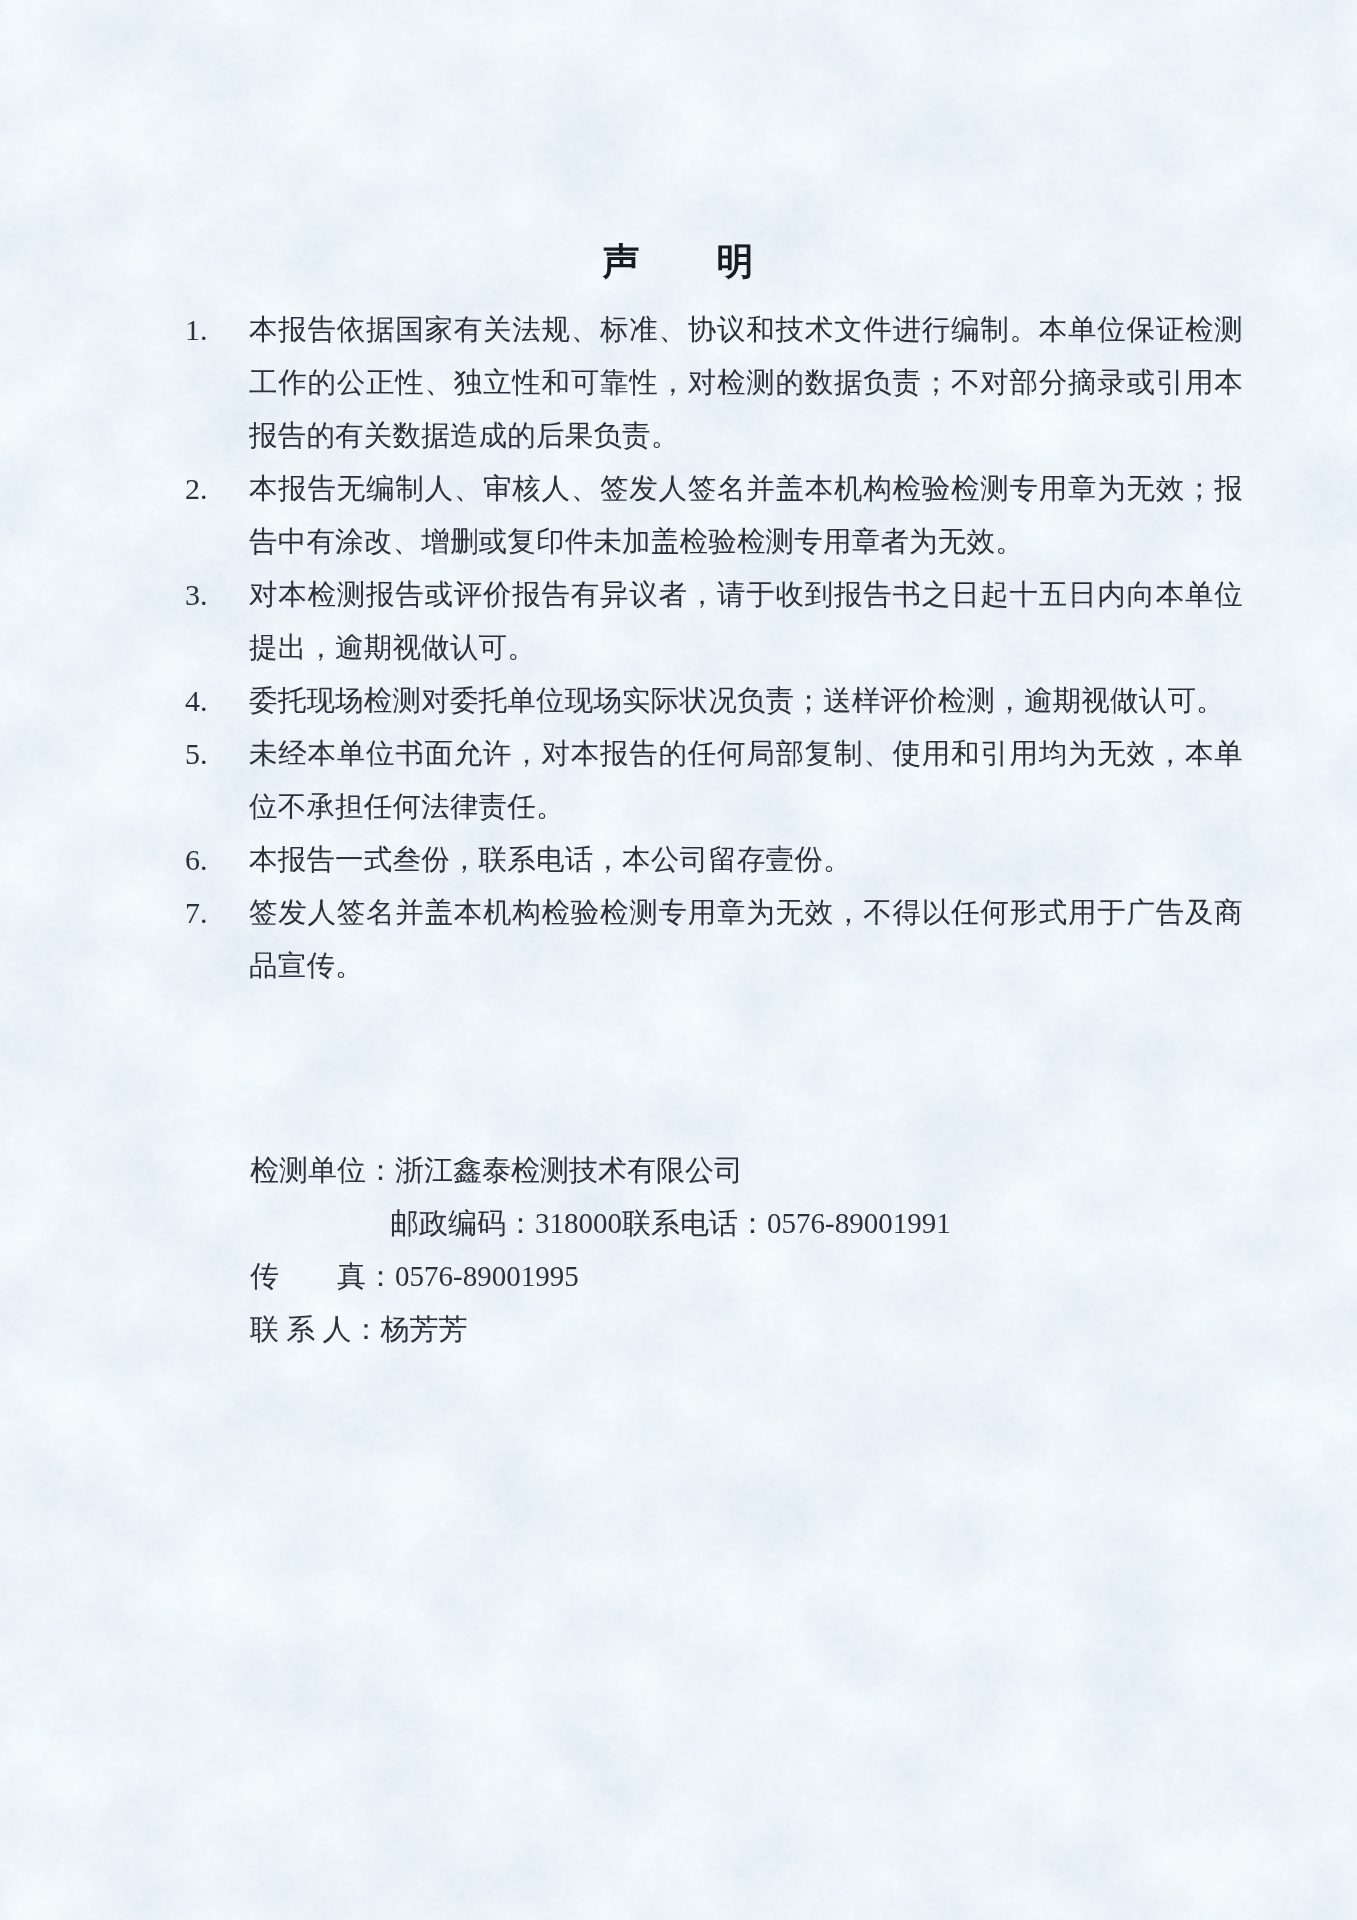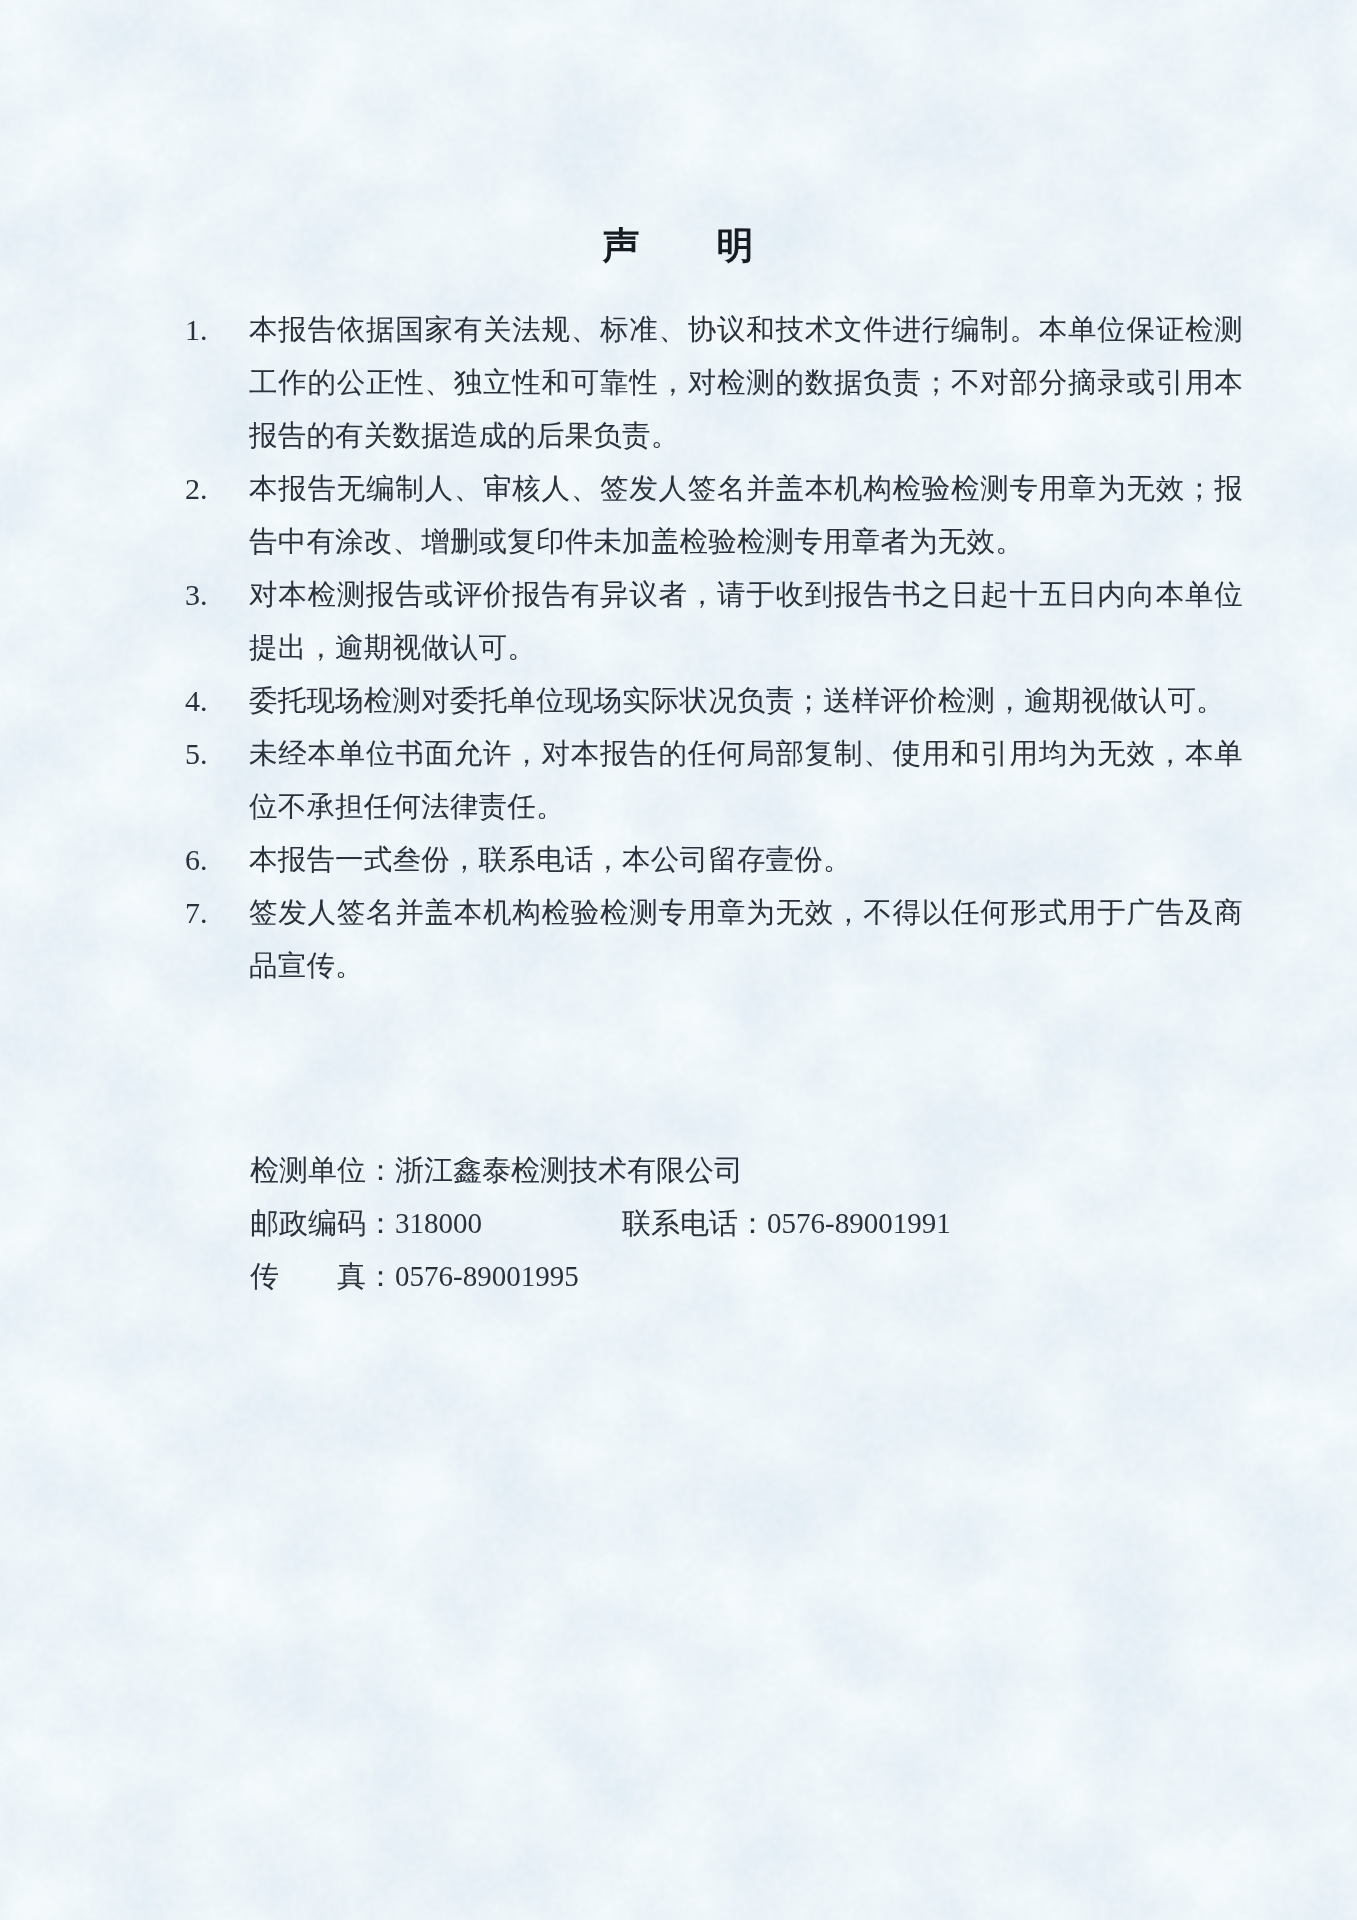--- a/index.html
+++ b/index.html
@@ -12,21 +12,21 @@
     position:relative;width:1357px;height:1920px;
     background:#cbdff0;
     box-shadow:inset 0 0 0 3px rgba(255,255,255,.55);
     color:#2b313c;
   }
   .bg-texture{
     position:absolute;inset:0;width:100%;height:100%;display:block;
     pointer-events:none;
   }
   .doc-title{
-    position:absolute;top:224px;left:0;width:100%;
+    position:absolute;top:240px;left:0;width:100%;
     margin:0;text-align:center;
     font-family:"Liberation Sans",sans-serif;
     font-weight:700;font-size:37px;line-height:44px;
     letter-spacing:1px;color:#171b22;
     white-space:pre;
   }
   ol.statement-list{
     position:absolute;top:303px;left:185px;width:1058px;
     margin:0;padding:0;list-style:none;
     font-size:28.5px;line-height:53px;
@@ -42,21 +42,21 @@
   ol.statement-list .itxt{
     display:block;text-align:justify;
     letter-spacing:.2px;
     margin-left:16px;
   }
   .contact-block{
     position:absolute;top:1144px;left:250px;width:900px;
     font-size:29px;line-height:53px;
   }
   .c-row{white-space:pre;}
-  .c-pair-left{display:inline-block;width:372px;white-space:pre;}
+  .c-pair-left{display:inline-block;width:372px;white-space:pre;text-align:right;}
 </style>
 </head>
 <body>
 
 <div class="page">
 
   <svg class="bg-texture" xmlns="http://www.w3.org/2000/svg" width="1357" height="1920">
     <defs>
       <filter id="paperCoarse" x="0" y="0" width="100%" height="100%">
         <feTurbulence type="fractalNoise" baseFrequency="0.011" numOctaves="4" seed="11" stitchTiles="stitch"></feTurbulence>
@@ -108,15 +108,16 @@
     <li>
       <span class="num">7.</span>
       <span class="itxt">签发人签名并盖本机构检验检测专用章为无效，不得以任何形式用于广告及商品宣传。</span>
     </li>
   </ol>
 
   <div class="contact-block">
     <div class="c-row"><span>检测单位：</span><span>浙江鑫泰检测技术有限公司</span></div>
     <div class="c-row"><span class="c-pair-left"><span>邮政编码：</span><span>318000</span></span><span><span>联系电话：</span><span>0576-89001991</span></span></div>
     <div class="c-row"><span>传　　真：</span><span>0576-89001995</span></div>
+    <div class="c-row"><span>联 系 人：</span><span>杨芳芳</span></div>
   </div>
 
 </div>
 
 </body></html>

